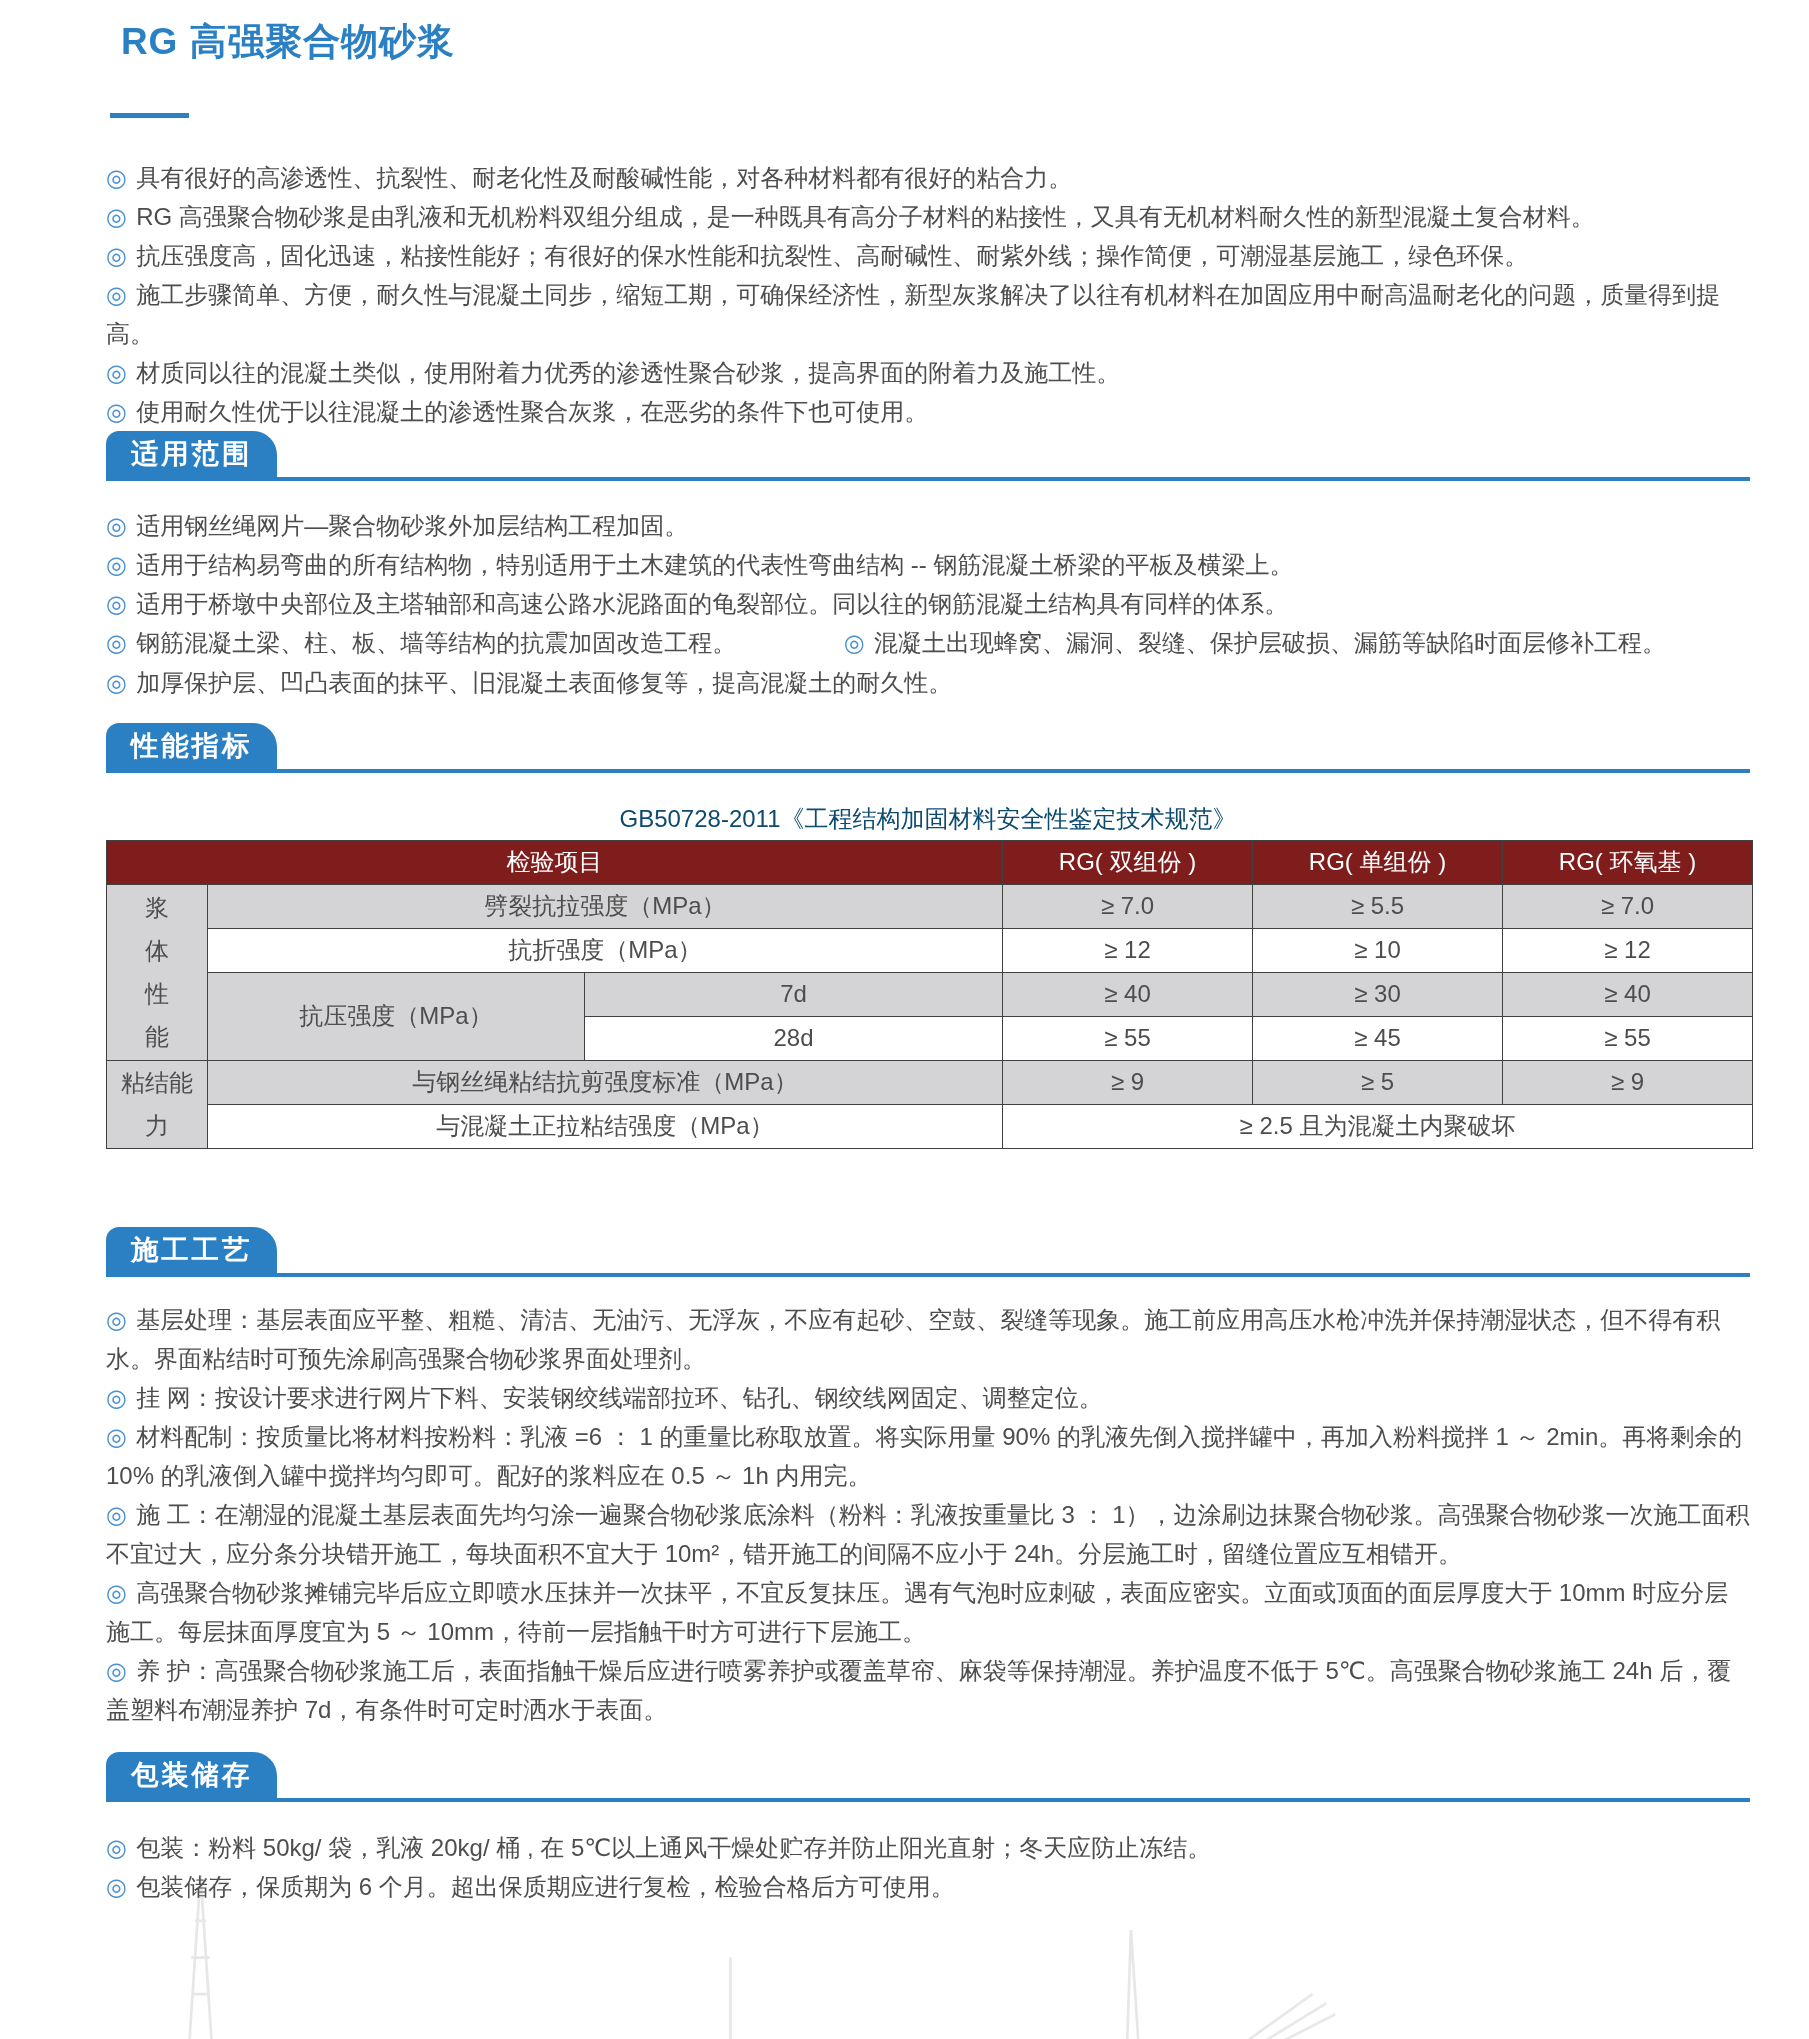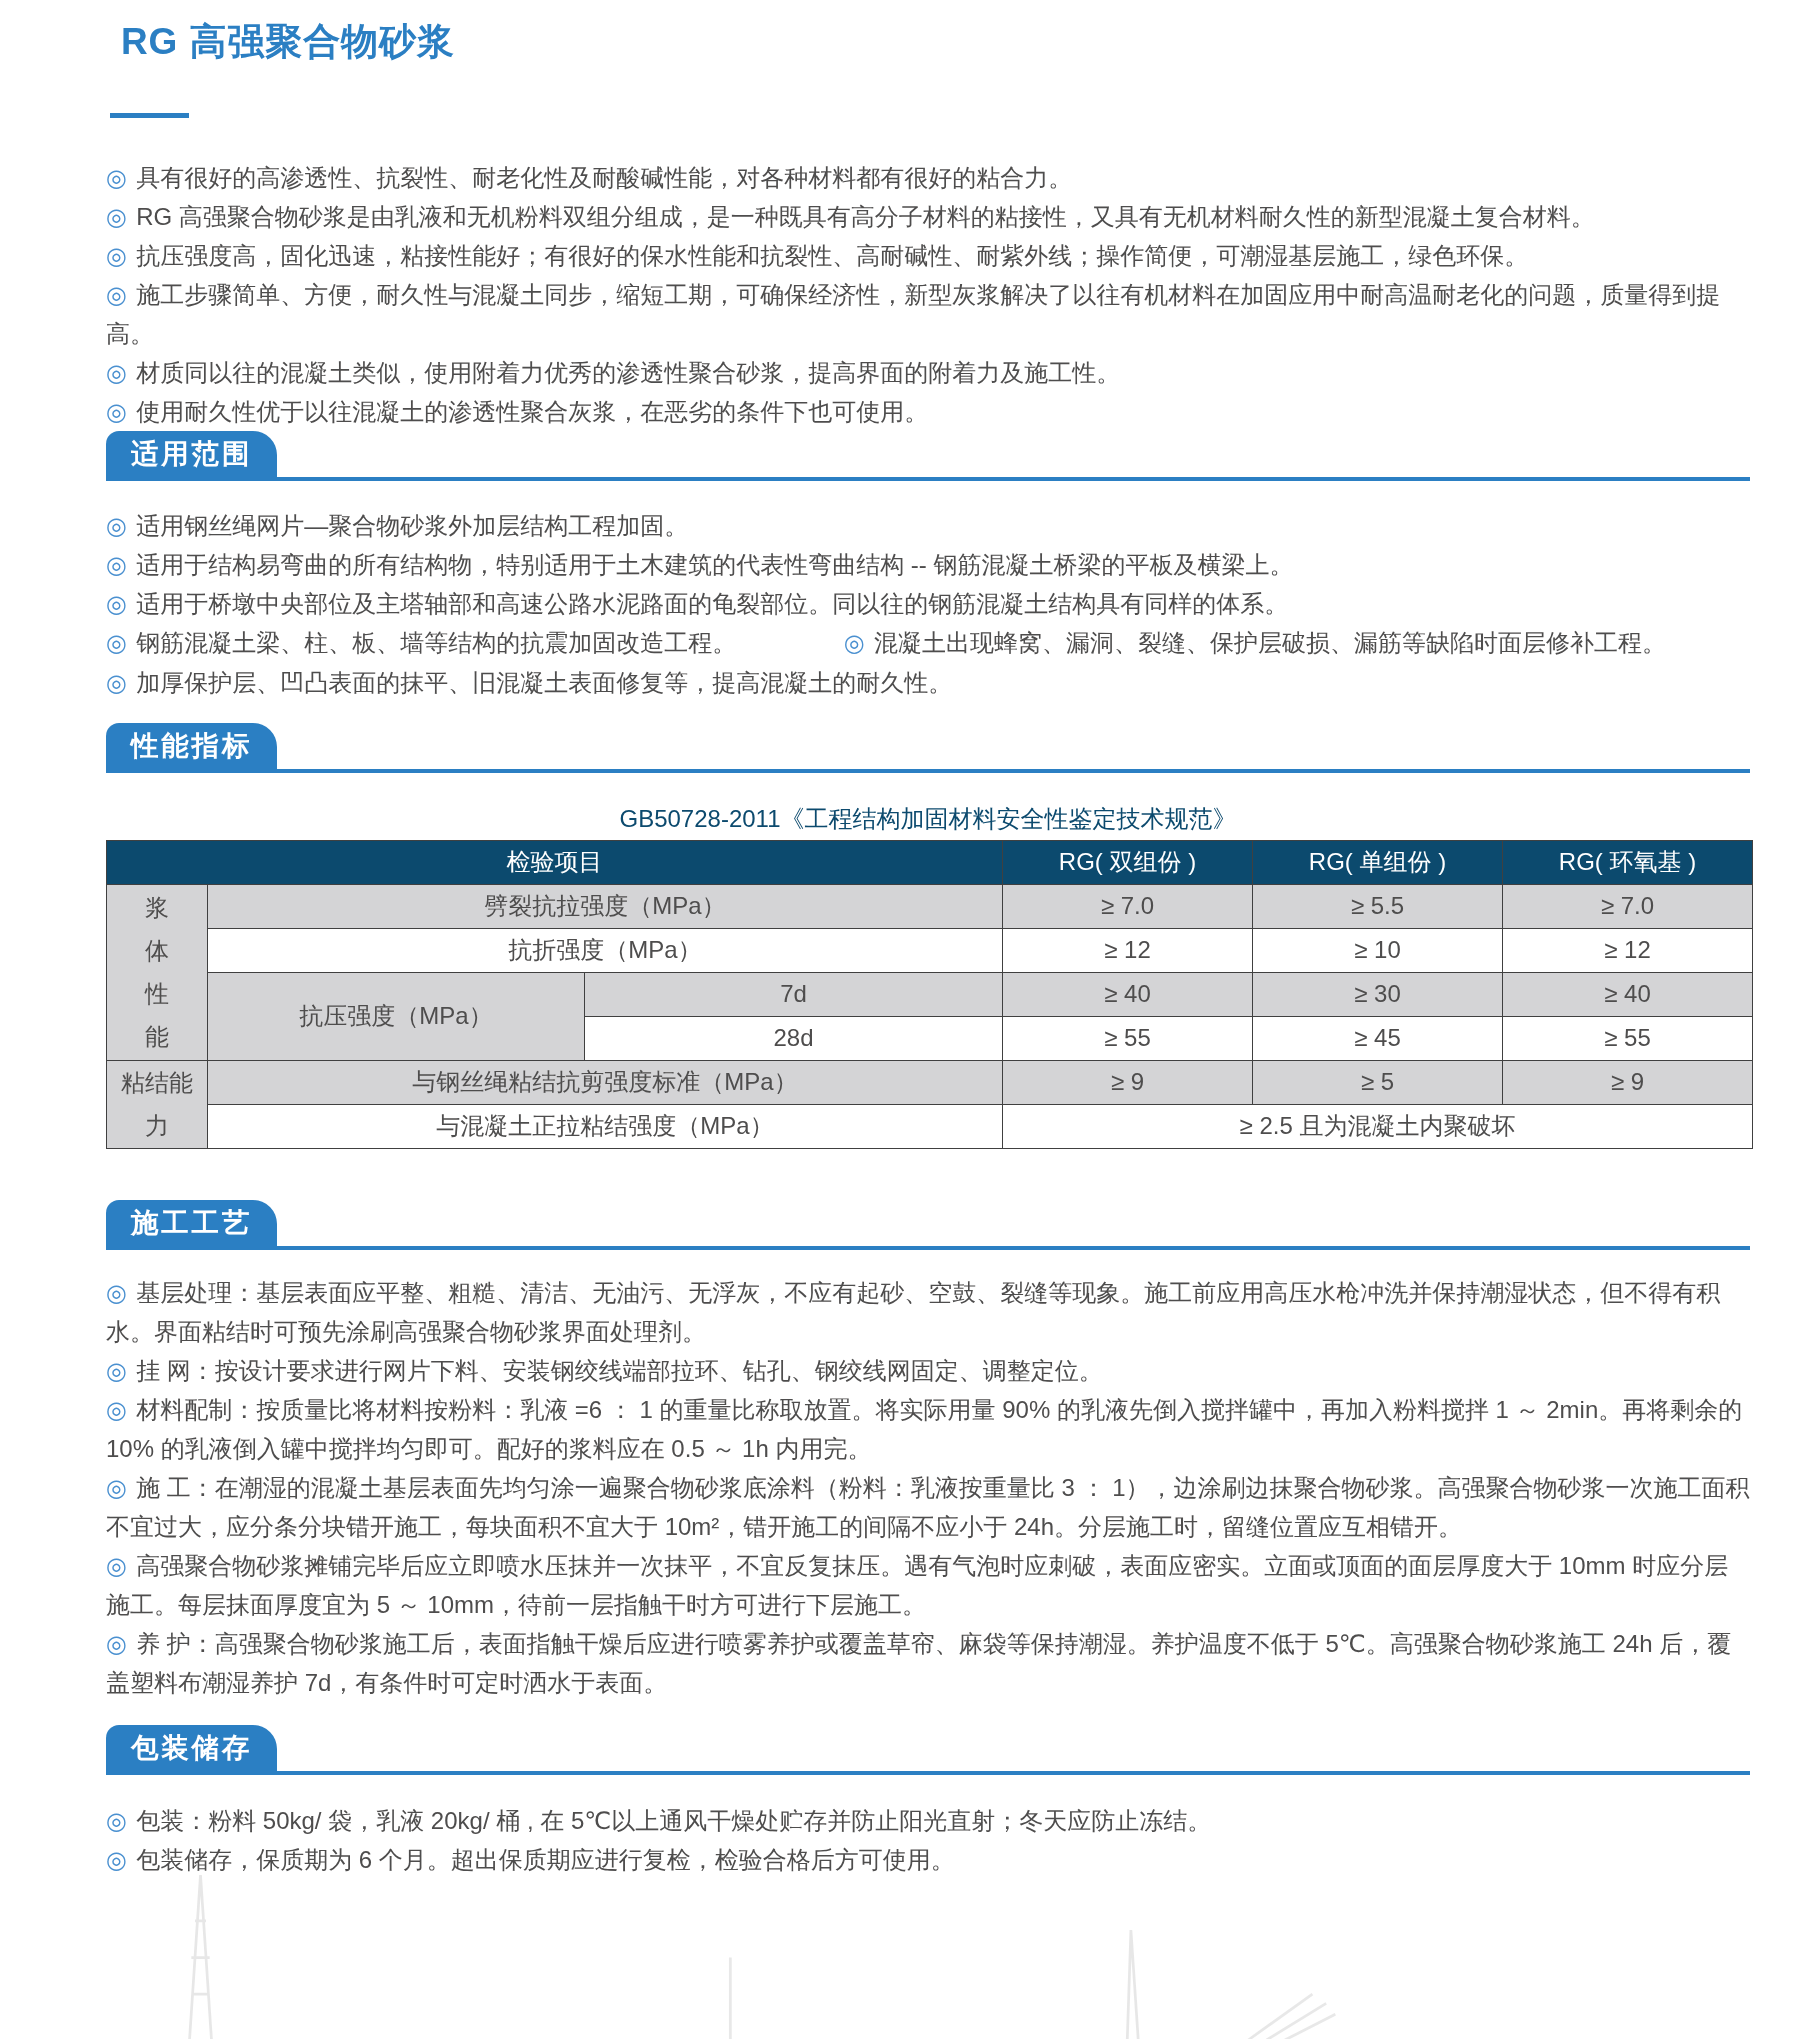--- a/index.html
+++ b/index.html
@@ -25,27 +25,27 @@
   .paras-features{margin-top:40px;}
   .head-scope{}
   .paras-scope{margin-top:25px;}
   .head-perf{margin-top:21px;}
   .table-caption{margin-top:26px;text-align:center;font-size:24px;line-height:39px;color:#0c4a6e;}
   .perf-table{border-collapse:collapse;width:1645px;table-layout:fixed;font-size:24px;margin-top:1.8px;}
   .perf-table th,.perf-table td{
     border:1.8px solid #404040;height:43px;text-align:center;vertical-align:middle;
     padding:0;font-weight:normal;color:#4e4d4d;
   }
-  .perf-table thead th{background:#0c4a6e;color:#ffffff;}
+  .perf-table thead th{background:#7f1d1d;color:#ffffff;}
   .cell-gray{background:#d4d4d6;}
   .vlabel{display:inline-block;word-break:break-all;line-height:43px;vertical-align:middle;}
   .vlabel-1{width:27.5px;}
   .vlabel-3{width:77px;}
 
-  .head-process{margin-top:51px;}
+  .head-process{margin-top:78px;}
   .paras-process{margin-top:23px;}
   .head-pack{margin-top:23px;}
   .paras-pack{margin-top:26px;}
 
   .watermark{position:absolute;left:0;bottom:0;z-index:1;}
 </style>
 </head>
 <body>
 
 <svg class="watermark" width="1809" height="220" viewBox="0 0 1970 240">

